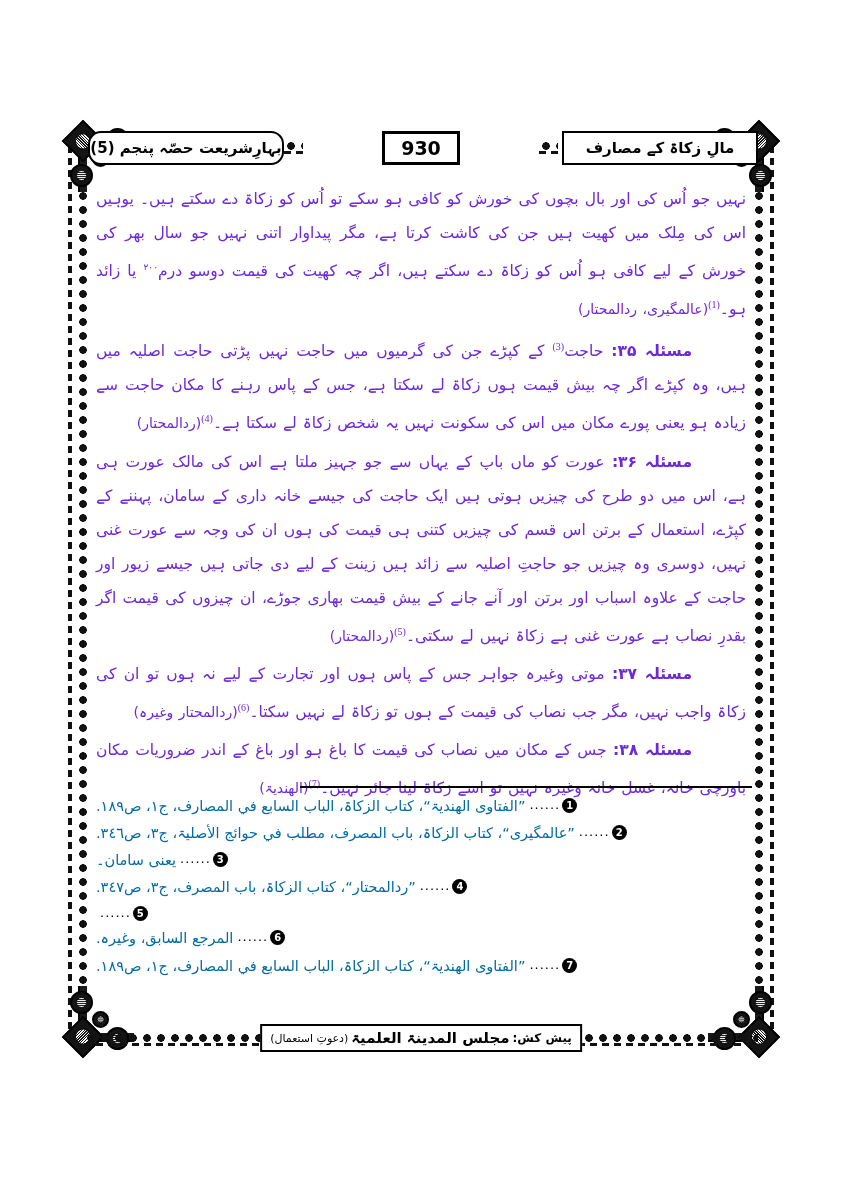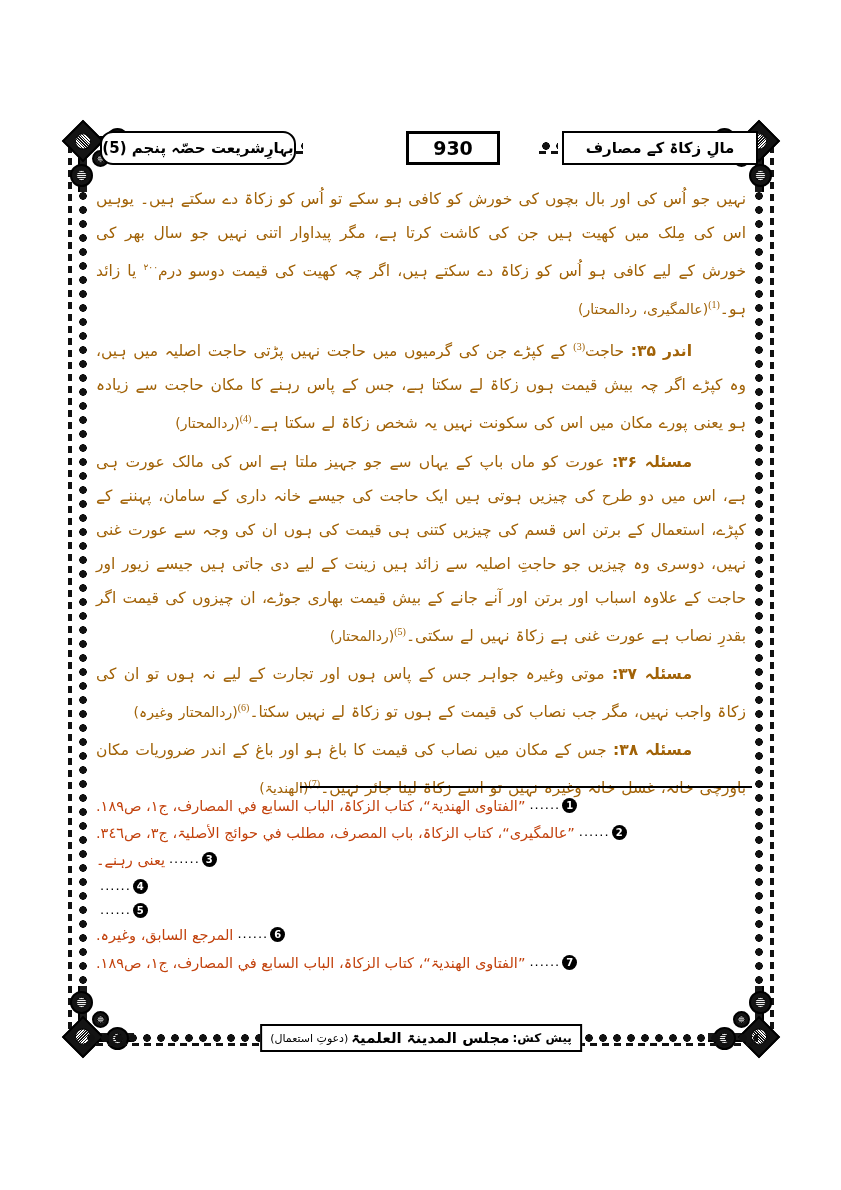--- a/index.html
+++ b/index.html
@@ -148,27 +148,26 @@
   }
   .hdr-box span {
     font-family: "DejaVu Sans", "Liberation Sans", sans-serif;
     font-size: 15px;
     font-weight: 700;
     color: #000;
     white-space: nowrap;
     line-height: 1;
   }
   #hdr-left  { right: 0px;   width: 196px; }
-  #hdr-right { left: 16px;    width: 196px; border-radius: 13px; }
+  #hdr-right { left: 4px;    width: 196px; border-radius: 13px; }
   #hdr-page  {
     left: 50%;
     transform: translateX(-50%);
-    width: 94px;
+    width: 78px;
     border-width: 3px;
-    margin-left: 32px;
   }
   #hdr-page span {
     font-family: "DejaVu Sans", "Liberation Sans", sans-serif;
     font-size: 19px;
     font-weight: 700;
     direction: ltr;
   }
   .hdr-chain {
     position: absolute;
     top: 12px;
@@ -186,21 +185,21 @@
     top: 182px;
     width: 650px;
     direction: rtl;
     text-align: justify;
     text-align-last: right;
   }
   .para {
     font-family: "DejaVu Sans", "Liberation Sans", sans-serif;
     font-size: 15.5px;
     line-height: 34px;
-    color: #a16207;
+    color: #6d28d9;
     margin: 0 0 4px 0;
     direction: rtl;
     text-align: justify;
     text-align-last: right;
     word-spacing: 1px;
   }
   .para.indent { text-indent: 54px; }
   .masala-no {
     font-weight: 700;
     letter-spacing: 0.5px;
@@ -268,21 +267,21 @@
     font-size: 13px;
     letter-spacing: 1px;
     color: #000;
     margin-left: 4px;
     margin-top: 1px;
   }
   .fn-text {
     font-family: "DejaVu Sans", "Liberation Serif", serif;
     font-size: 14.5px;
     line-height: 20px;
-    color: #c2410c;
+    color: #0369a1;
     direction: rtl;
     text-align: center;
     white-space: nowrap;
   }
   .fn-text.urdu {
     font-family: "DejaVu Sans", "Liberation Sans", sans-serif;
   }
 
   
   .footer-band {
@@ -401,21 +400,21 @@
   </div>
 
   <div class="body">
 
     <p class="para">
       <span>نہیں جو اُس کی اور بال بچوں کی خورش کو کافی ہو سکے تو اُس کو زکاۃ دے سکتے ہیں۔ یوہیں اس کی مِلک میں کھیت ہیں جن کی کاشت کرتا ہے، مگر پیداوار اتنی نہیں جو سال بھر کی خورش کے لیے کافی ہو اُس کو زکاۃ دے سکتے ہیں، اگر چہ کھیت کی قیمت دوسو درم</span><sup class="small-num">۲۰۰</sup><span> یا زائد ہو۔</span><sup class="fn">(<span>1</span>)</sup><span class="ref">(عالمگیری، ردالمحتار)</span>
     </p>
 
 
     <p class="para indent">
-      <span class="masala-no">اندر ۳۵:</span><span> حاجت</span><sup class="fn">(<span>3</span>)</sup><span> کے کپڑے جن کی گرمیوں میں حاجت نہیں پڑتی حاجت اصلیہ میں ہیں، وہ کپڑے اگر چہ بیش قیمت ہوں زکاۃ لے سکتا ہے، جس کے پاس رہنے کا مکان حاجت سے زیادہ ہو یعنی پورے مکان میں اس کی سکونت نہیں یہ شخص زکاۃ لے سکتا ہے۔</span><sup class="fn">(<span>4</span>)</sup><span class="ref">(ردالمحتار)</span>
+      <span class="masala-no">مسئلہ ۳۵:</span><span> حاجت</span><sup class="fn">(<span>3</span>)</sup><span> کے کپڑے جن کی گرمیوں میں حاجت نہیں پڑتی حاجت اصلیہ میں ہیں، وہ کپڑے اگر چہ بیش قیمت ہوں زکاۃ لے سکتا ہے، جس کے پاس رہنے کا مکان حاجت سے زیادہ ہو یعنی پورے مکان میں اس کی سکونت نہیں یہ شخص زکاۃ لے سکتا ہے۔</span><sup class="fn">(<span>4</span>)</sup><span class="ref">(ردالمحتار)</span>
     </p>
 
     <p class="para indent">
       <span class="masala-no">مسئلہ ۳۶:</span><span> عورت کو ماں باپ کے یہاں سے جو جہیز ملتا ہے اس کی مالک عورت ہی ہے، اس میں دو طرح کی چیزیں ہوتی ہیں ایک حاجت کی جیسے خانہ داری کے سامان، پہننے کے کپڑے، استعمال کے برتن اس قسم کی چیزیں کتنی ہی قیمت کی ہوں ان کی وجہ سے عورت غنی نہیں، دوسری وہ چیزیں جو حاجتِ اصلیہ سے زائد ہیں زینت کے لیے دی جاتی ہیں جیسے زیور اور حاجت کے علاوہ اسباب اور برتن اور آنے جانے کے بیش قیمت بھاری جوڑے، ان چیزوں کی قیمت اگر بقدرِ نصاب ہے عورت غنی ہے زکاۃ نہیں لے سکتی۔</span><sup class="fn">(<span>5</span>)</sup><span class="ref">(ردالمحتار)</span>
     </p>
 
     <p class="para indent">
       <span class="masala-no">مسئلہ ۳۷:</span><span> موتی وغیرہ جواہر جس کے پاس ہوں اور تجارت کے لیے نہ ہوں تو ان کی زکاۃ واجب نہیں، مگر جب نصاب کی قیمت کے ہوں تو زکاۃ لے نہیں سکتا۔</span><sup class="fn">(<span>6</span>)</sup><span class="ref">(ردالمحتار وغیرہ)</span>
     </p>
 
@@ -436,26 +435,27 @@
 
     <div class="fn-item">
       <div class="fn-badge">2</div>
       <div class="fn-dots">......</div>
       <div class="fn-text">”عالمگیری“، کتاب الزکاۃ، باب المصرف، مطلب في حوائج الأصلیۃ، ج۳، ص۳٤٦.</div>
     </div>
 
     <div class="fn-item">
       <div class="fn-badge">3</div>
       <div class="fn-dots">......</div>
-      <div class="fn-text urdu">یعنی رہنے۔</div>
+      <div class="fn-text urdu">یعنی سامان۔</div>
     </div>
 
     <div class="fn-item">
       <div class="fn-badge">4</div>
       <div class="fn-dots">......</div>
+      <div class="fn-text">”ردالمحتار“، کتاب الزکاۃ، باب المصرف، ج۳، ص۳٤۷.</div>
     </div>
 
     <div class="fn-item">
       <div class="fn-badge">5</div>
       <div class="fn-dots">......</div>
     </div>
 
     <div class="fn-item">
       <div class="fn-badge">6</div>
       <div class="fn-dots">......</div>

